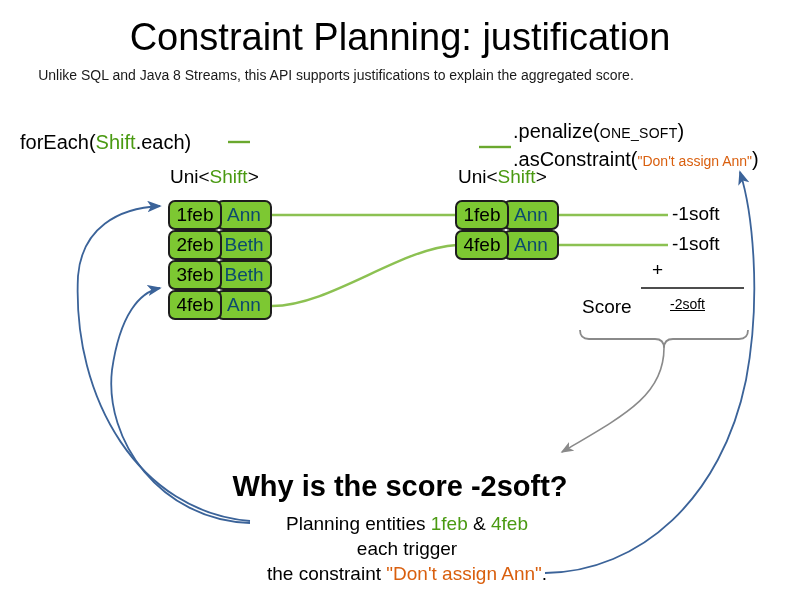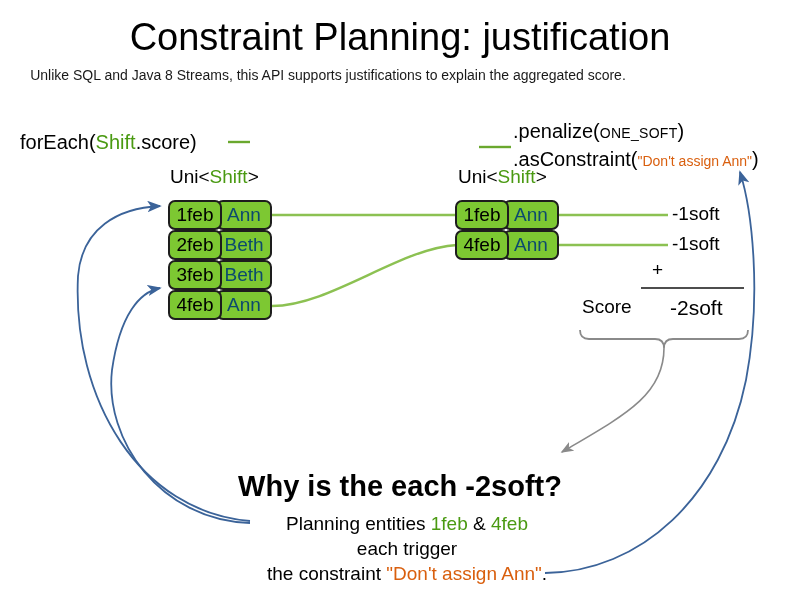--- a/index.html
+++ b/index.html
@@ -33,21 +33,21 @@
     width: 800px;
     text-align: center;
     font-size: 38px;
     font-weight: normal;
     letter-spacing: 0px;
     color: #000000;
     white-space: nowrap;
   }
   .subtitle {
     position: absolute;
-    left: 4px;
+    left: 12px;
     top: 67px;
     width: 648px;
     text-align: center;
     font-size: 14px;
     color: #1a1a1a;
     white-space: nowrap;
   }
 
   
   .code-foreach {
@@ -158,21 +158,22 @@
   .score-word {
     position: absolute;
     left: 582px;
     top: 296px;
     font-size: 19px;
   }
   .score-total {
     position: absolute;
     left: 670px;
     top: 296px;
-    font-size: 21px;
+    font-size: 14px;
+    text-decoration: underline;
   }
 
   
   .why-heading {
     position: absolute;
     left: 0;
     top: 470px;
     width: 800px;
     text-align: center;
     font-size: 29px;
@@ -226,21 +227,21 @@
     <path d="M250,521 C140,512 72,400 78,276 C82,228 118,208 160,206" fill="none" stroke="#3b6399" stroke-width="1.8" marker-end="url(#arrow-blue)"></path>
 
     <path d="M250,523 C160,520 104,440 112,370 C120,314 140,292 160,288" fill="none" stroke="#3b6399" stroke-width="1.8" marker-end="url(#arrow-blue)"></path>
 
     <path d="M545,573 C640,572 722,498 746,380 C762,295 752,210 740,172" fill="none" stroke="#3b6399" stroke-width="1.8" marker-end="url(#arrow-blue)"></path>
   </svg>
 
   <div class="title">Constraint Planning: justification</div>
   <div class="subtitle">Unlike SQL and Java 8 Streams, this API supports justifications to explain the aggregated score.</div>
 
-  <div class="code-foreach"><span>forEach(</span><span class="green-type">Shift</span><span>.score)</span></div>
+  <div class="code-foreach"><span>forEach(</span><span class="green-type">Shift</span><span>.each)</span></div>
 
 
   <div class="code-right">
     <div><span>.penalize(</span><span class="smallcaps">ONE_SOFT</span><span>)</span></div>
     <div><span>.asConstraint(</span><span class="orange-str">"Don't assign Ann"</span><span>)</span></div>
   </div>
 
   <div class="uni-label uni-left"><span>Uni&lt;</span><span class="green-type">Shift</span><span>&gt;</span></div>
 
   <div class="uni-label uni-right"><span>Uni&lt;</span><span class="green-type">Shift</span><span>&gt;</span></div>
@@ -275,20 +276,20 @@
     </div>
   </div>
 
   <div class="soft-label soft-1">-1soft</div>
   <div class="soft-label soft-2">-1soft</div>
   <div class="plus-sign">+</div>
   <div class="sum-rule"></div>
   <div class="score-word">Score</div>
   <div class="score-total">-2soft</div>
 
-  <div class="why-heading">Why is the each -2soft?</div>
+  <div class="why-heading">Why is the score -2soft?</div>
   <div class="explain">
     <div><span>Planning entities </span><span class="green-id">1feb</span><span> &amp; </span><span class="green-id">4feb</span></div>
     <div>each trigger</div>
     <div><span>the constraint </span><span class="orange-id">"Don't assign Ann"</span><span>.</span></div>
   </div>
 
 </div>
 
 </body></html>

